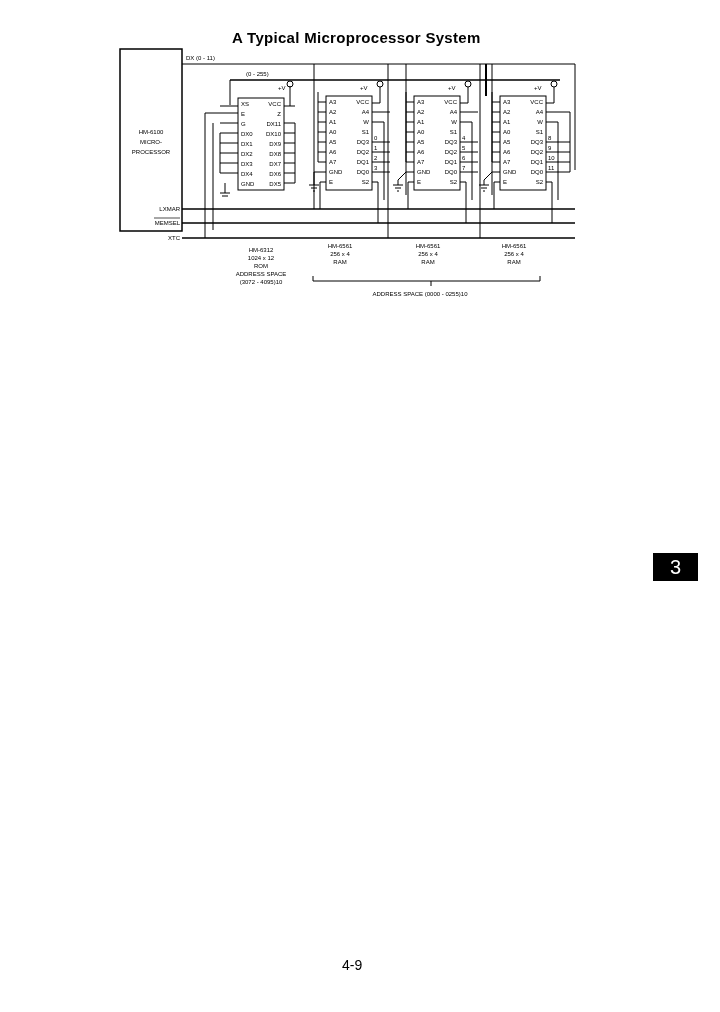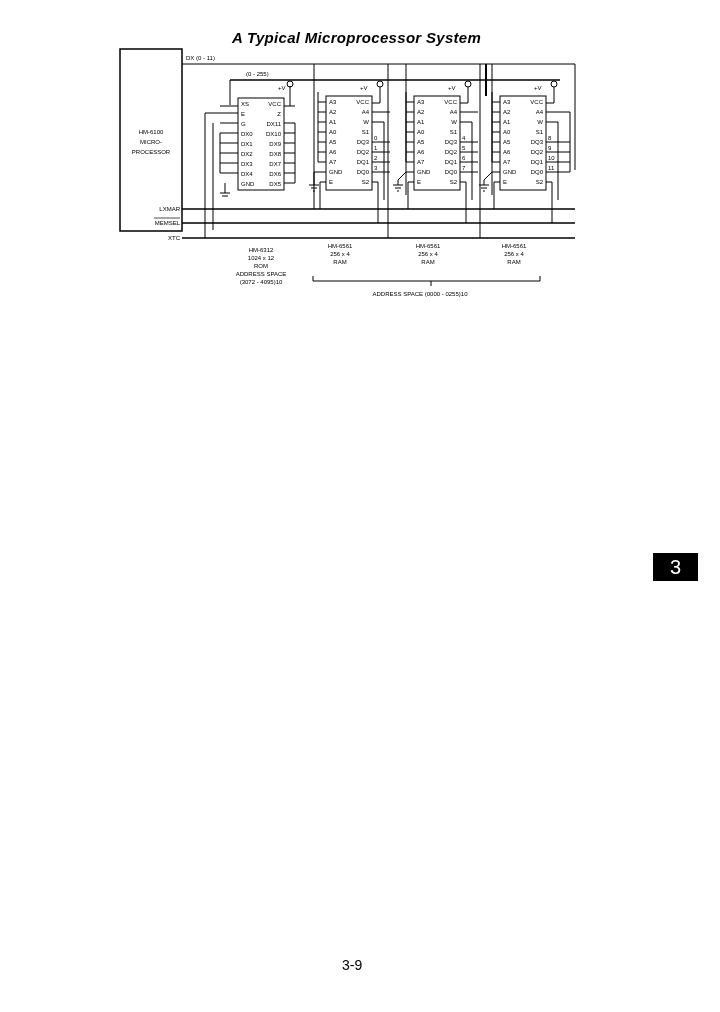--- a/index.html
+++ b/index.html
@@ -1,17 +1,17 @@
 <!DOCTYPE html>
 <html><head>
 <meta charset="utf-8">
 <style>
   html, body { margin:0; padding:0; background:#ffffff; }
   body { width:720px; height:1012px; position:relative; overflow:hidden; font-family:"Liberation Sans", sans-serif; color:#000; }
-  .title { position:absolute; left:232px; top:29px; font-size:15px; font-weight:bold; font-style:italic; letter-spacing:0.3px; }
+  .title { position:absolute; left:232px; top:29px; font-size:15px; font-weight:bold; letter-spacing:0.3px; }
   svg.schem { position:absolute; left:0; top:0; }
   .tab { position:absolute; left:653px; top:553px; width:45px; height:28px; background:#000; color:#fff; font-size:20px; text-align:center; line-height:28px; }
   .pagenum { position:absolute; left:342px; top:957px; font-size:14px; }
   text { font-family:"Liberation Sans", sans-serif; fill:#000; }
 </style>
 </head>
 <body>
 
 <div class="title">A Typical Microprocessor System</div>
 
@@ -196,13 +196,13 @@
     <text x="428" y="264">RAM</text>
     <text x="514" y="248">HM-6561</text>
     <text x="514" y="256">256 x 4</text>
     <text x="514" y="264">RAM</text>
     <text x="420" y="296">ADDRESS SPACE (0000 - 0255)10</text>
   </g>
   <path d="M313 276 V281 H540 V276 M431 281 V286"></path>
 </svg>
 
 <div class="tab">3</div>
-<div class="pagenum">3-9</div>
+<div class="pagenum">4-9</div>
 
 </body></html>

